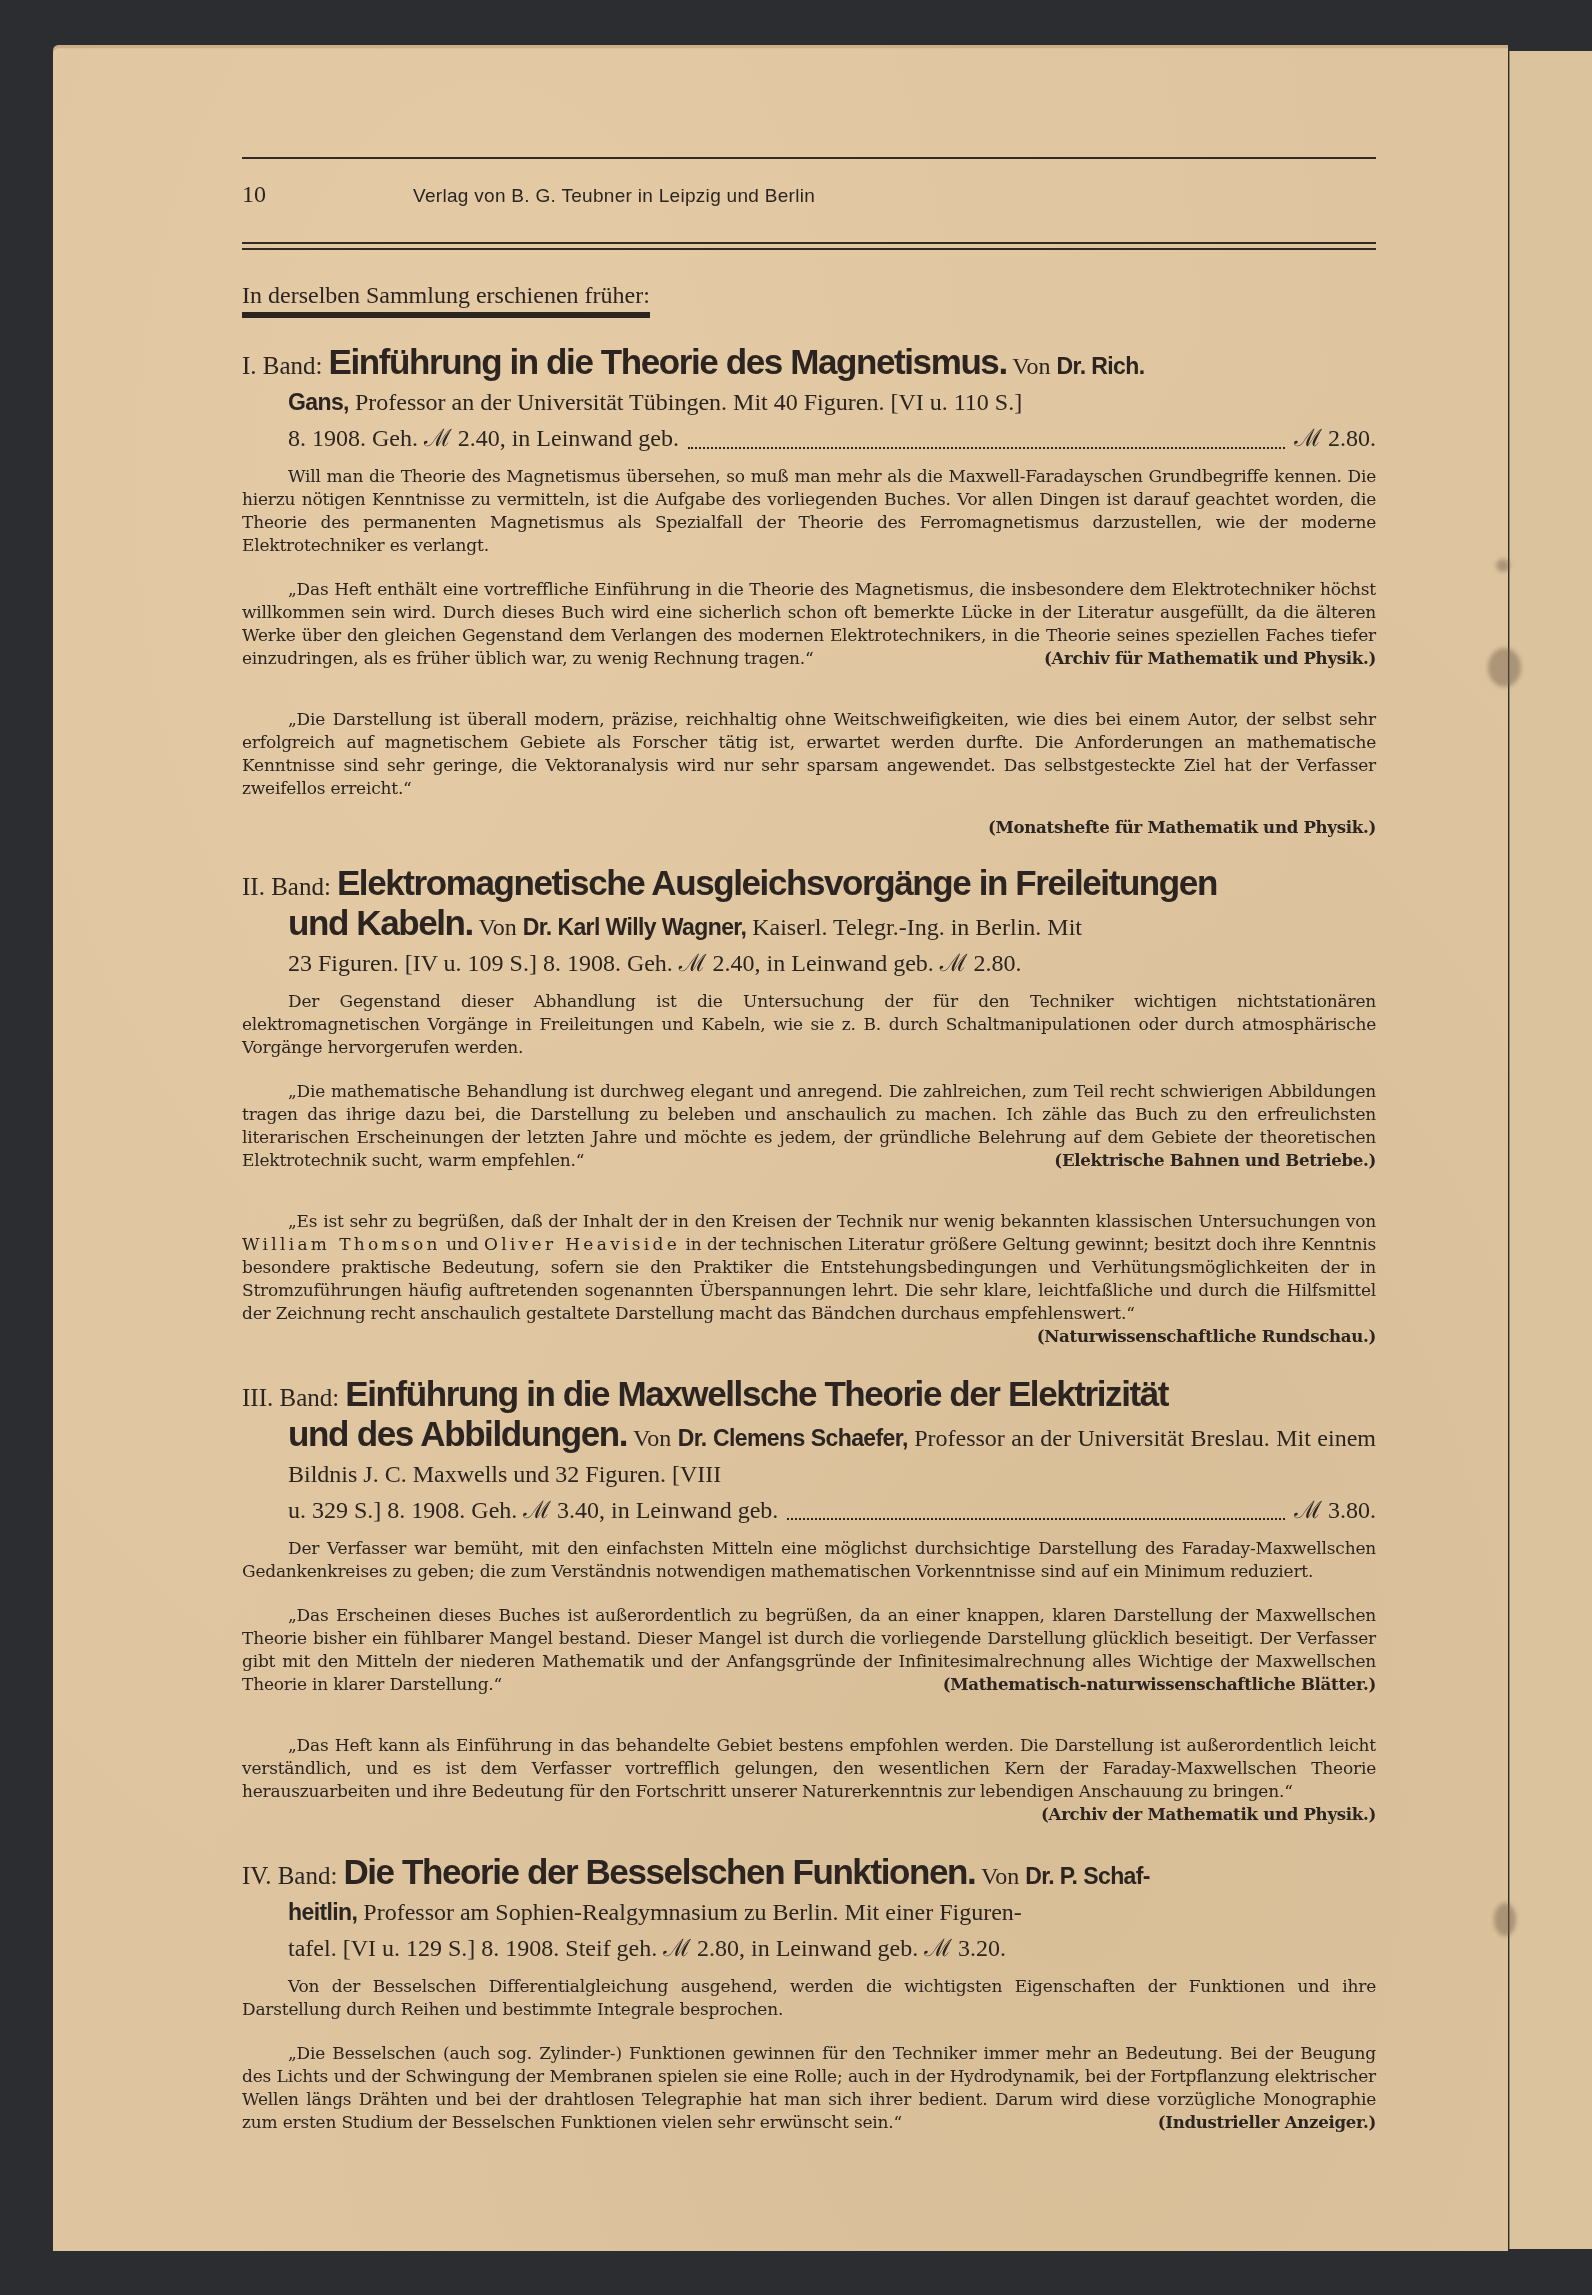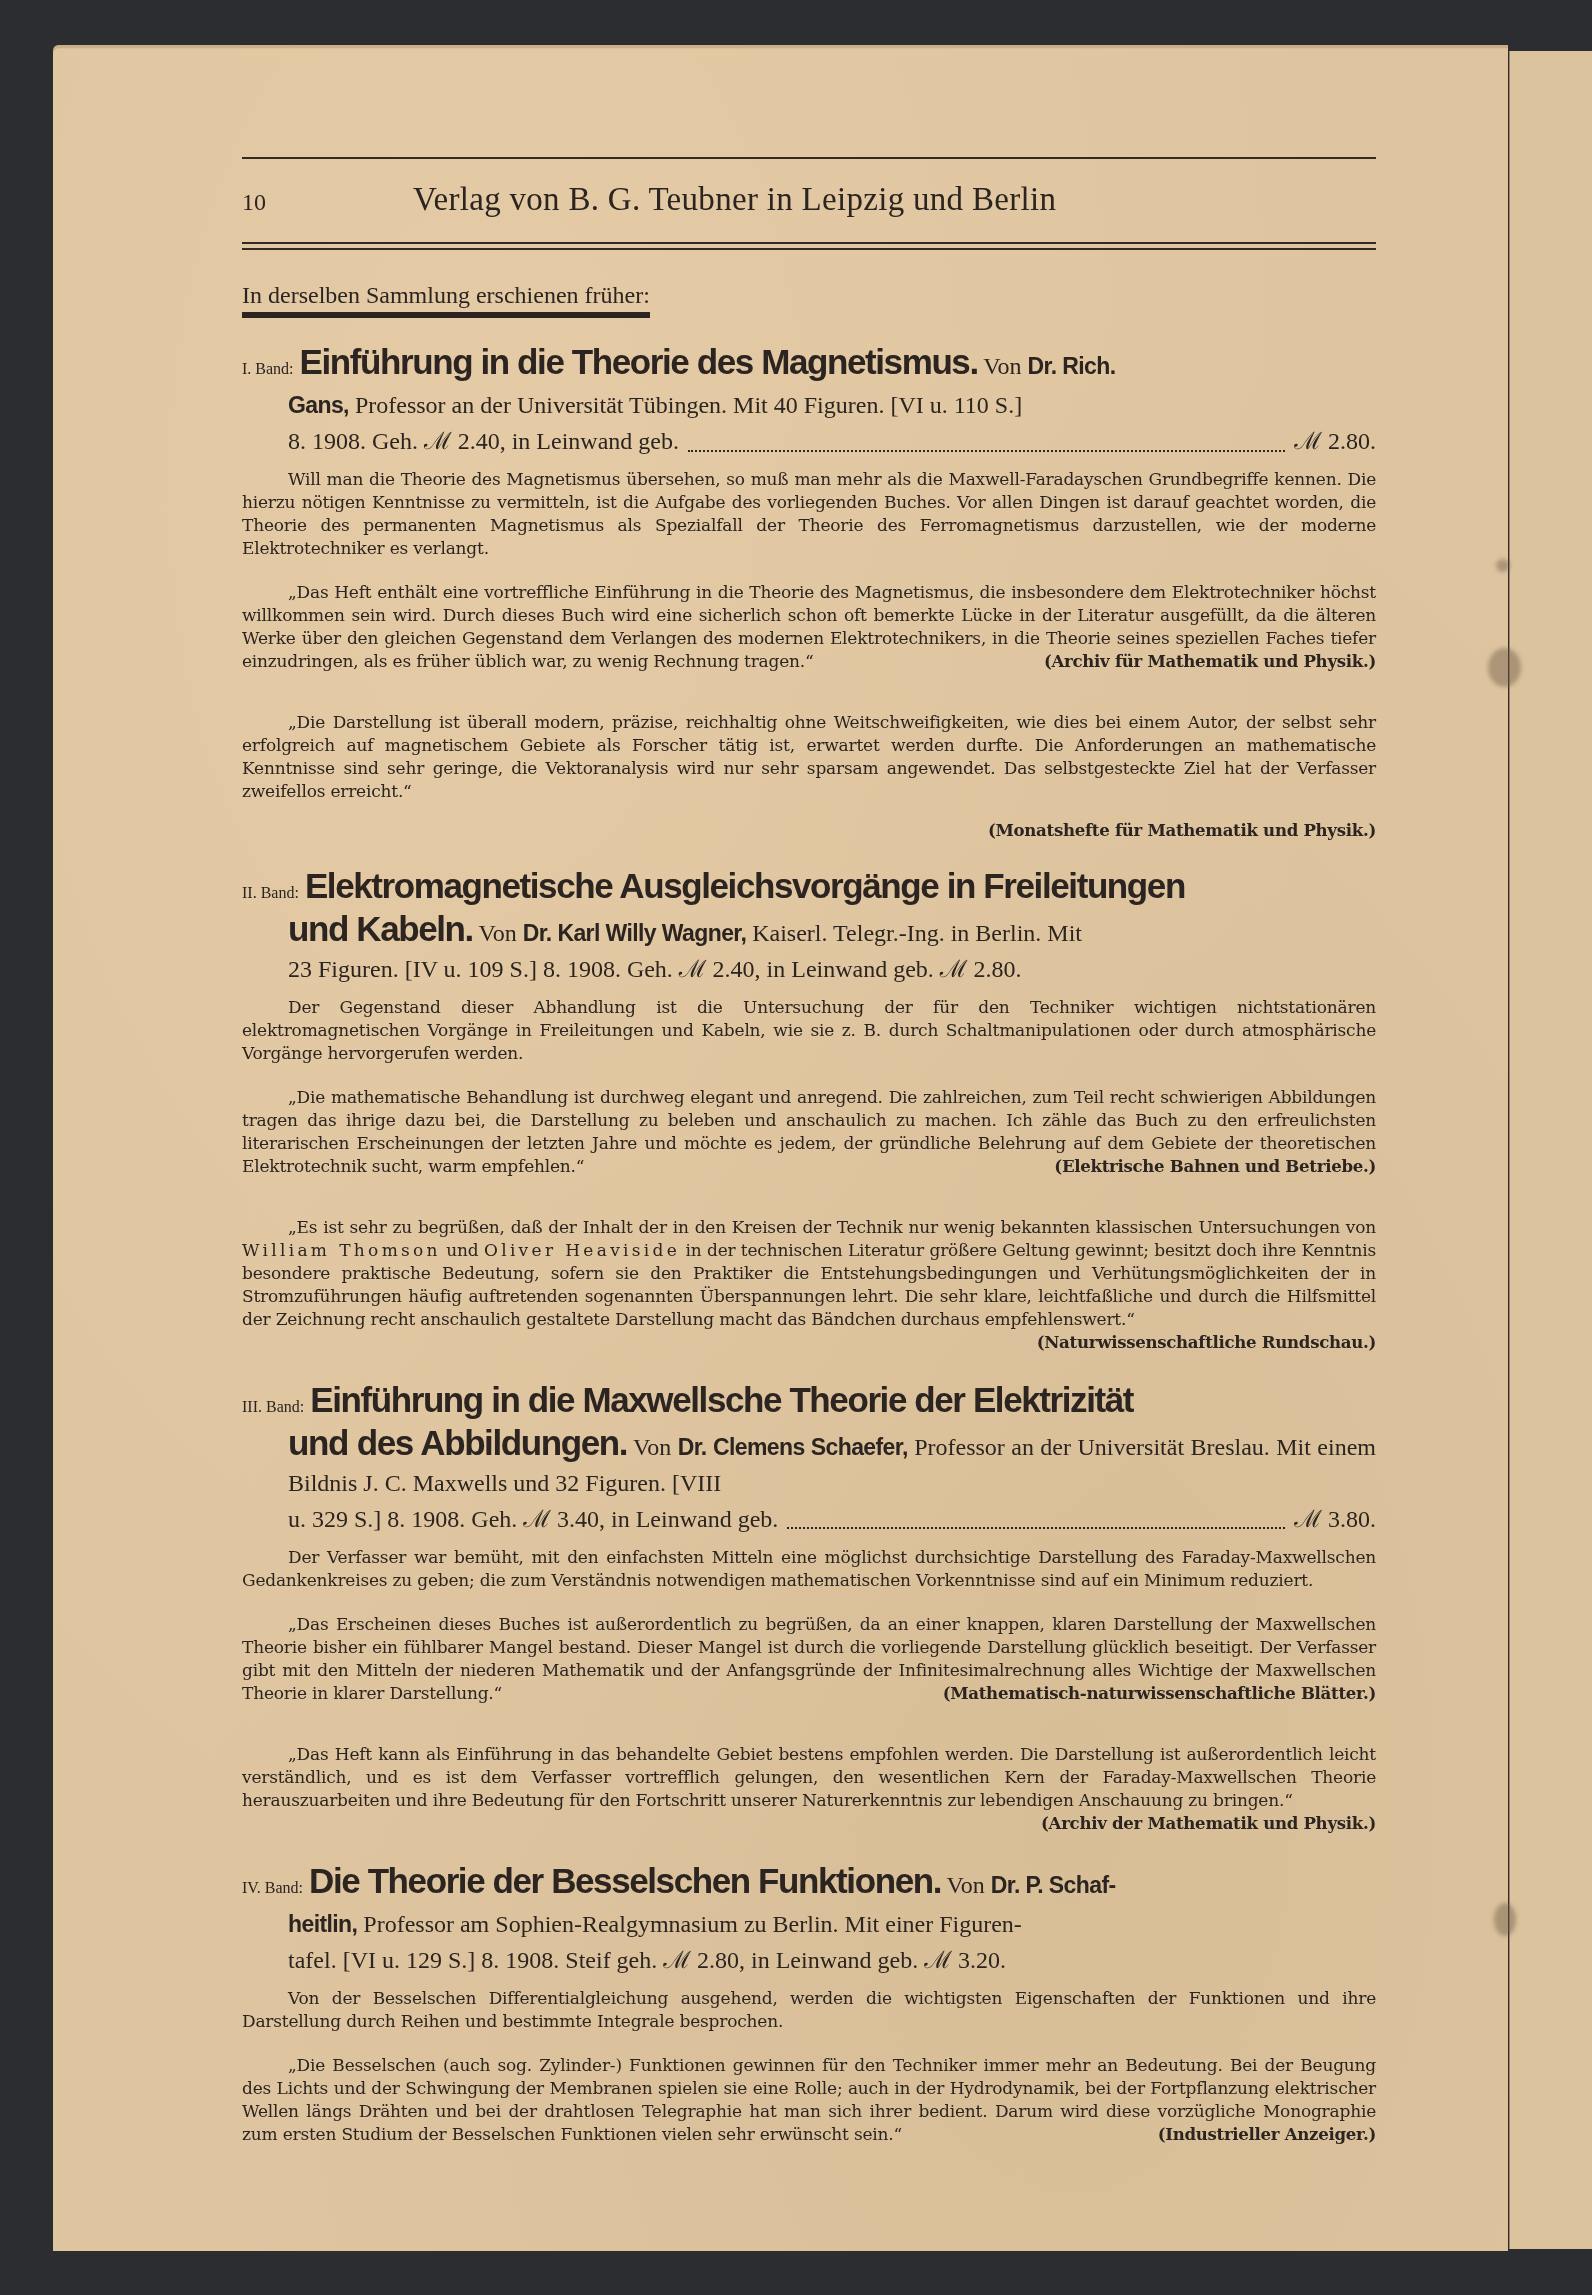--- a/index.html
+++ b/index.html
@@ -26,33 +26,33 @@
     background: #dbc39d;
     border-left: 1.7px solid #9c8464;
   }
   .stain { position: absolute; border-radius: 50%; background: rgba(110,90,70,0.45); filter: blur(2.2px); }
 
   .content { position: absolute; left: 242px; top: 149px; width: 1134px; }
 
   .rule-top { height: 0; border-top: 2.2px solid #332a24; margin-top: 8.3px; }
   .header-row { display: flex; align-items: baseline; height: 61px; padding-top: 22px; }
   .page-number { width: 171px; font-size: 24px; font-family: "Liberation Serif", serif; }
-  .running-head { font-size: 33px; font-family: Liberation Serif, serif; letter-spacing: 0.3px; }
+  .running-head { font-size: 19px; font-family: Liberation Sans, sans-serif; letter-spacing: 0.3px; }
   .rule-double { border-top: 2.2px solid #332a24; height: 3.3px; border-bottom: 2.2px solid #332a24; margin-top: 0px; }
 
   .subheading-wrap { text-align: left; margin-top: 32px; margin-bottom: 26.5px; }
   .subheading {
     display: inline-block; font-size: 24px; font-family: "Liberation Serif", serif;
     border-bottom: 6px solid #2b2420; padding-bottom: 3.3px;
   }
 
   .band { margin-bottom: 28px; }
   .band-head { font-size: 24px; line-height: 36px; font-family: "Liberation Serif", serif; text-align: justify; }
   .band-head .indent { padding-left: 46px; display: block; }
-  .band-label { font-size: 16px; }
+  .band-label { font-size: 25px; }
   .title-cond { font-family: "Liberation Sans", sans-serif; font-weight: bold; font-size: 35px; letter-spacing: -1.4px; }
   .author { font-family: "Liberation Sans", sans-serif; font-weight: bold; font-size: 23px; letter-spacing: -0.6px; }
   .meta-line { display: flex; justify-content: space-between; padding-left: 46px; }
   .leader { flex: 1; border-bottom: 2.2px dotted #2b2420; margin: 0 8.8px 7.7px 8.8px; }
 
   .para {
     font-size: 17px; line-height: 23px; text-align: justify;
     text-indent: 46px; margin-top: 8.8px; font-family: "DejaVu Serif", serif;
     letter-spacing: -0.2px;
   }

